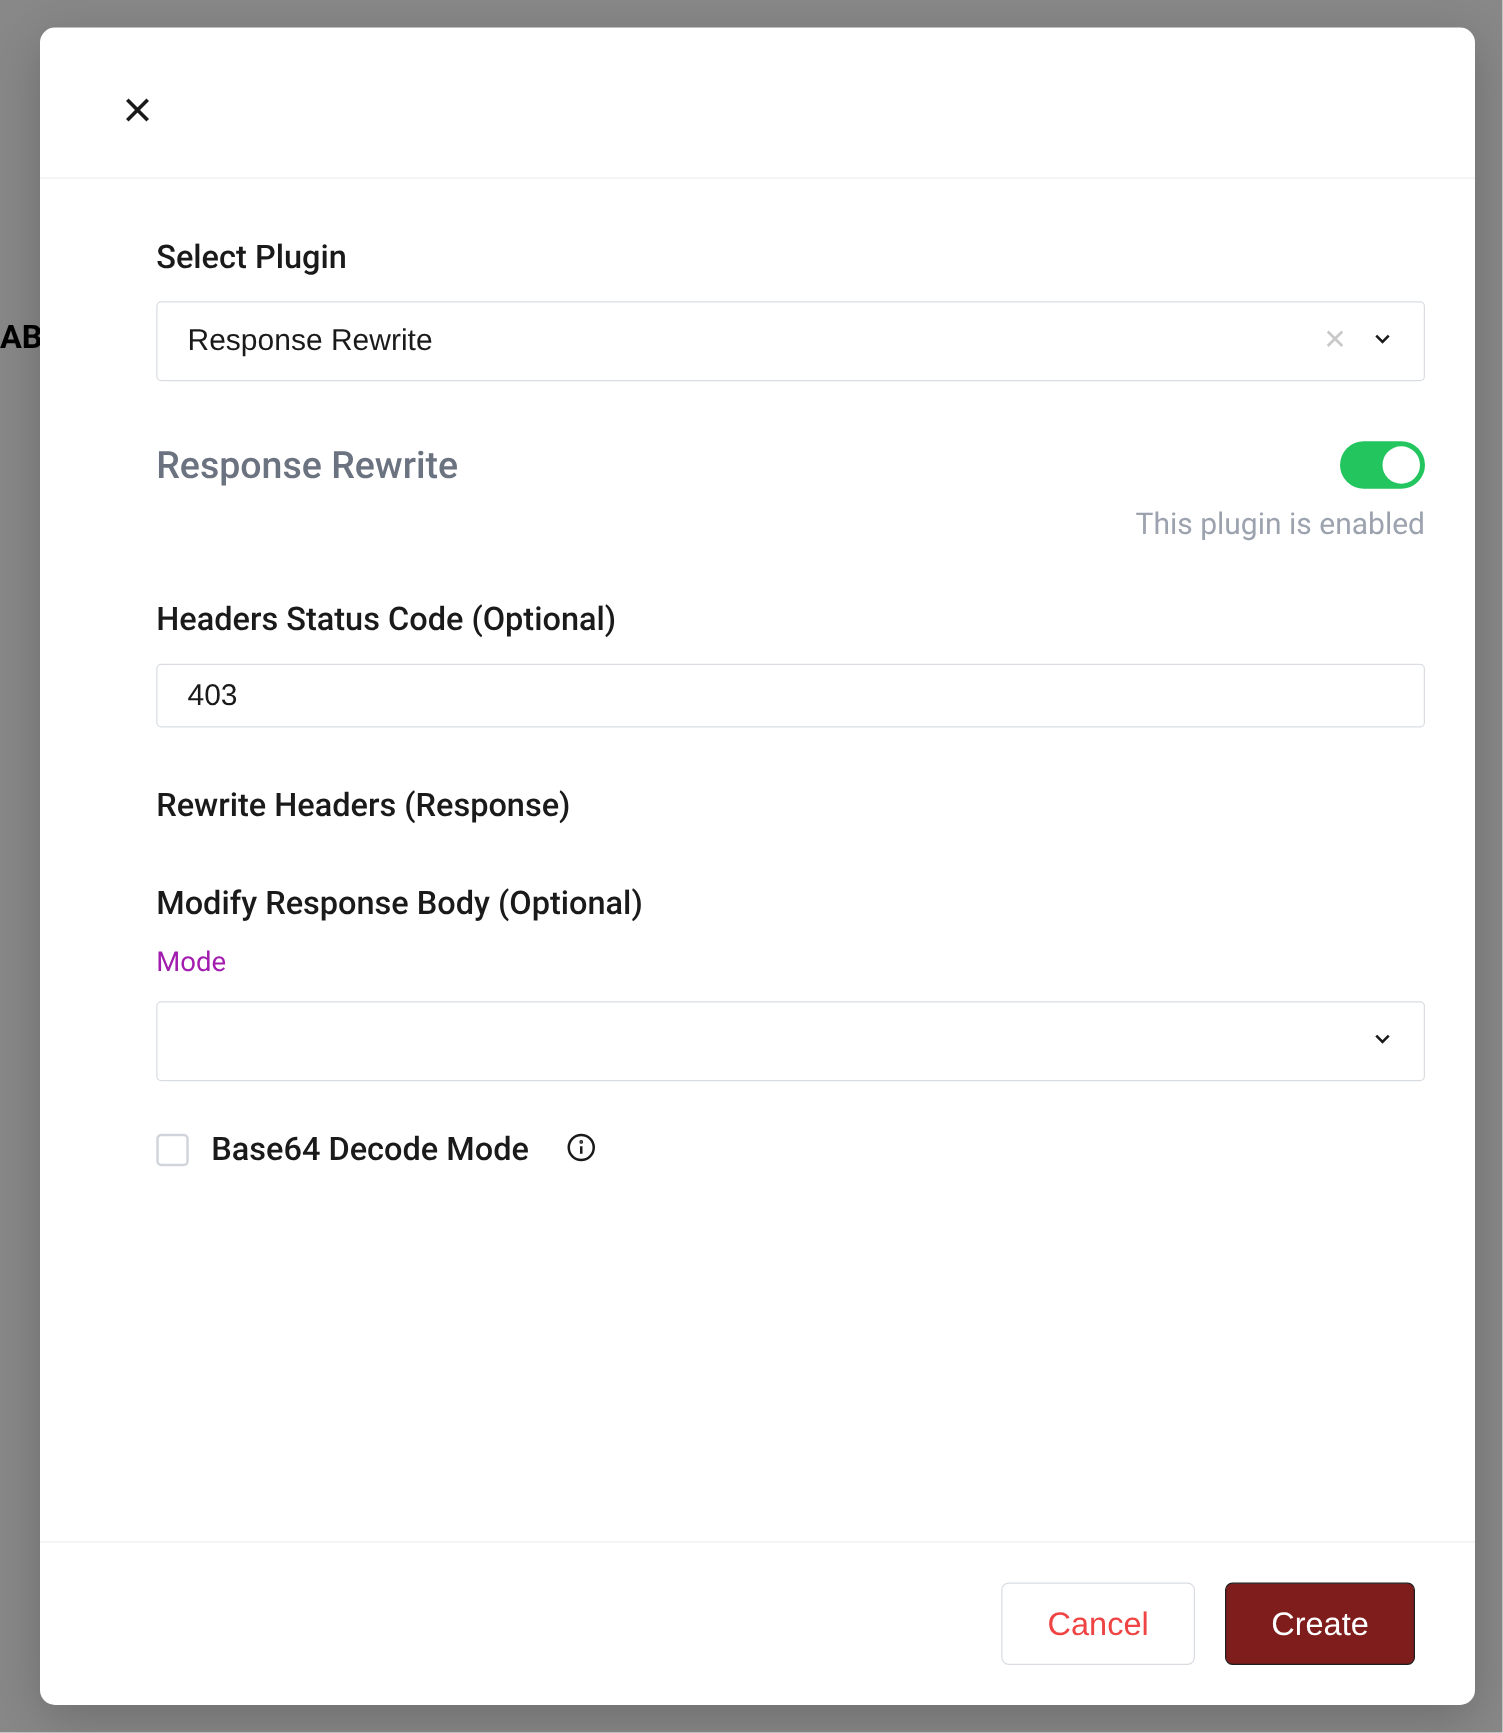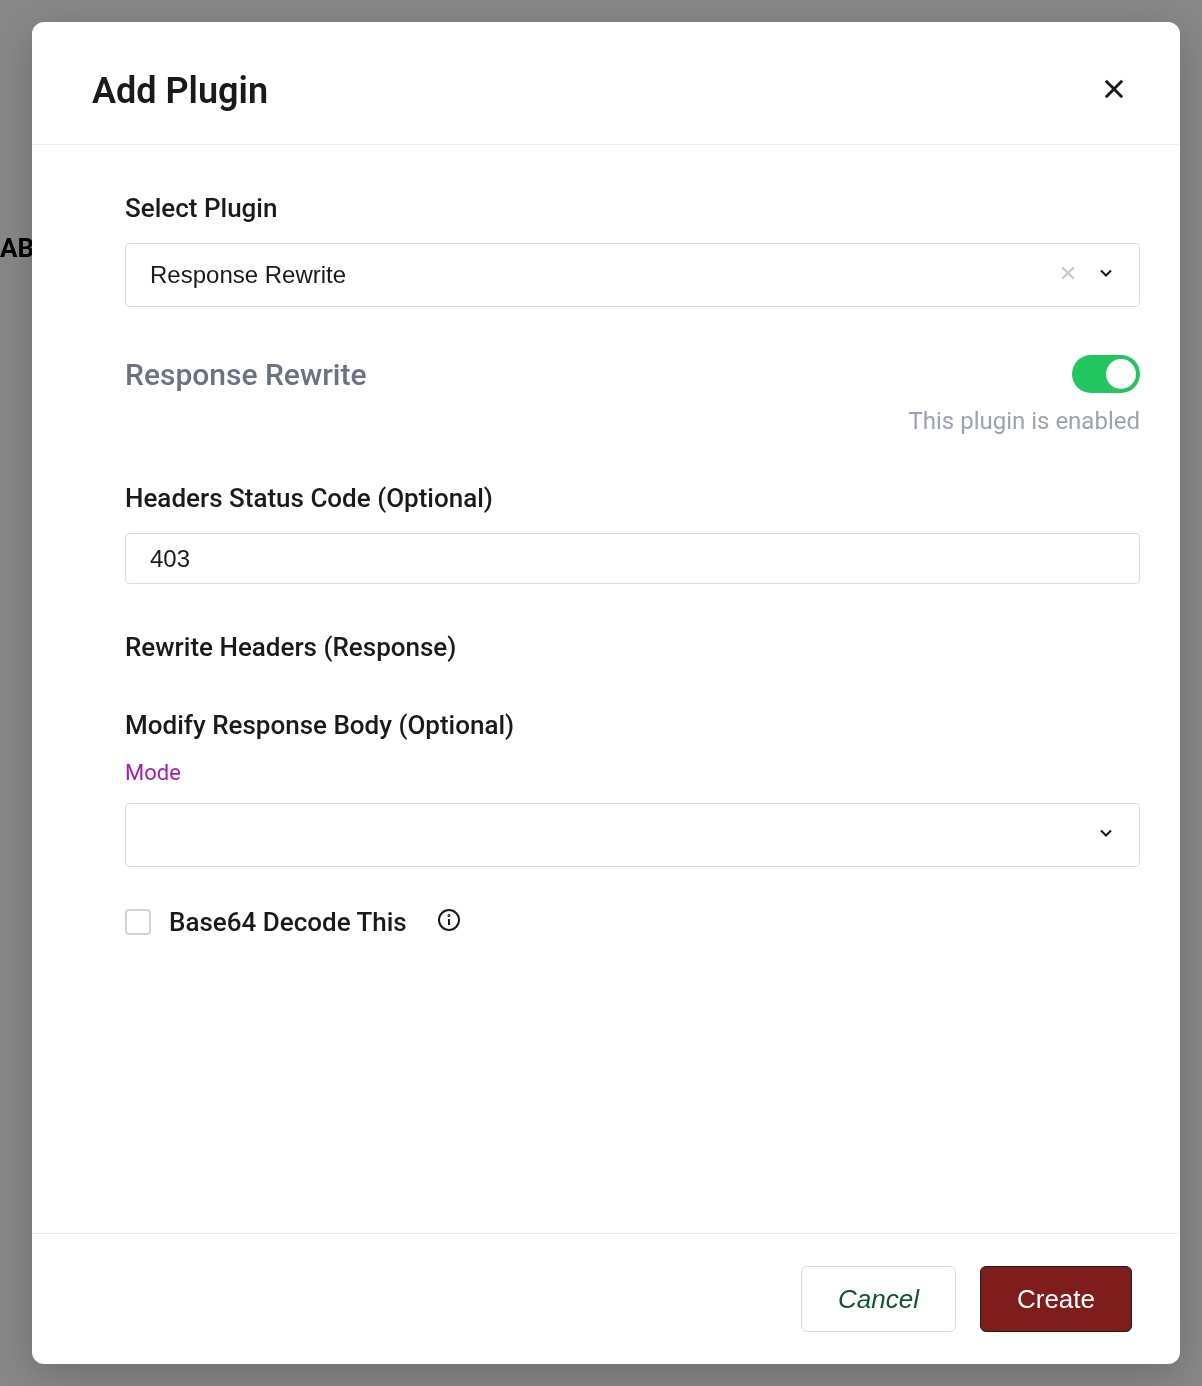--- a/index.html
+++ b/index.html
@@ -10,21 +10,21 @@
     body {
       font-family: -apple-system, BlinkMacSystemFont, "Segoe UI", Roboto, Helvetica, Arial, sans-serif;
       background: #888;
       width: 1202px;
       height: 1386px;
       position: relative;
       overflow: hidden;
     }
     .backdrop-text {
       position: absolute;
-      top: 233px;
+      top: 255px;
       left: 0;
       font-size: 26px;
       font-weight: 700;
       color: #000;
     }
     .modal {
       position: absolute;
       top: 22px;
       left: 32px;
       right: 22px;
@@ -230,41 +230,39 @@
       font-size: 26px;
       font-weight: 500;
       cursor: pointer;
       display: inline-flex;
       align-items: center;
       justify-content: center;
     }
     .btn-cancel {
       background: #fff;
       border: 1px solid #d9dde2;
-      color: #14532d;
-      font-style: italic;
+      color: #ef4444;
     }
     .btn-create {
       background: #7f1d1d;
       border: 1px solid #1f1f1f;
       color: #fff;
     }
     .empty-select {
       color: transparent;
     }
   </style>
 </head>
 <body>
 
 <div class="backdrop-text">AB</div>
 
 <div class="modal">
 
   <div class="modal-header">
-    <div class="modal-title">Add Plugin</div>
     <div class="close-btn">
       <svg viewBox="0 0 24 24" fill="none">
           <line x1="5" y1="5" x2="19" y2="19"></line>
           <line x1="19" y1="5" x2="5" y2="19"></line>
         </svg>
     </div>
   </div>
 
   <div class="modal-body">
 
@@ -312,21 +310,21 @@
         <input class="select-input empty-select" type="text" readonly="" value="" style="">
         <div class="select-caret">
           <svg viewBox="0 0 24 24">
               <polyline points="6 9 12 15 18 9"></polyline>
             </svg>
         </div>
       </div>
 
       <div class="checkbox-row">
         <div class="checkbox"></div>
-        <span class="checkbox-label">Base64 Decode This</span>
+        <span class="checkbox-label">Base64 Decode Mode</span>
         <span class="info-icon">
           <svg viewBox="0 0 24 24">
               <circle cx="12" cy="12" r="10"></circle>
               <line x1="12" y1="11" x2="12" y2="17"></line>
               <circle cx="12" cy="7.5" r="0.5" fill="#1a1a1a"></circle>
             </svg>
         </span>
       </div>
     </div>
 

